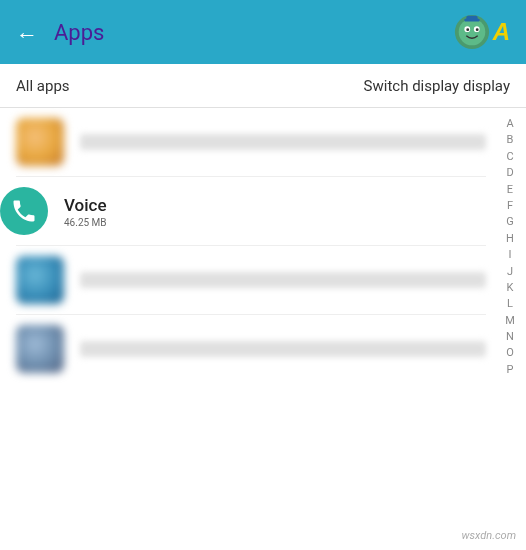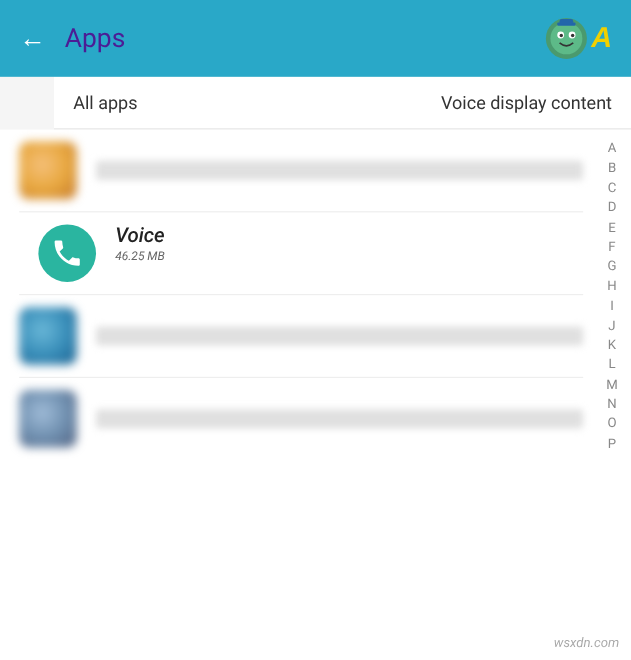--- a/index.html
+++ b/index.html
@@ -55,21 +55,20 @@
     }
 
     
     .sub-header {
       background: white;
       height: 44px;
       display: flex;
       align-items: center;
       padding: 0 16px;
       border-bottom: 1px solid #e0e0e0;
-      margin-left: 45px;
     }
 
     .sub-header-left {
       font-size: 15px;
       color: #333;
       flex: 1;
     }
 
     .sub-header-right {
       font-size: 15px;
@@ -145,23 +144,23 @@
       flex: 1;
       height: 16px;
       background: #e0e0e0;
       border-radius: 3px;
       filter: blur(3px);
     }
 
     
     .voice-item {
       display: flex;
-      padding: 10px 32px;
+      align-items: center;
+      padding: 10px 0;
       min-height: 64px;
-      font-style: italic;
     }
 
     .voice-icon {
       width: 48px;
       height: 48px;
       border-radius: 50%;
       background: #2ab5a0;
       display: flex;
       align-items: center;
       justify-content: center;
@@ -236,21 +235,21 @@
     </svg>
 
     <div style="display:flex; align-items:center; margin-left:2px;">
       <span style="font-size:24px; font-weight:900; font-style:italic; color:#f0d000; font-family:Arial Black,Arial,sans-serif;">A</span>
     </div>
   </div>
 </div>
 
 <div class="sub-header">
   <span class="sub-header-left">All apps</span>
-  <span class="sub-header-right">Voice display content</span>
+  <span class="sub-header-right">Switch display display</span>
 </div>
 
 <div class="content">
 
   <div class="alphabet-sidebar">
     <span class="alpha-letter">A</span>
     <span class="alpha-letter">B</span>
     <span class="alpha-letter">C</span>
     <span class="alpha-letter">D</span>
     <span class="alpha-letter">E</span>

